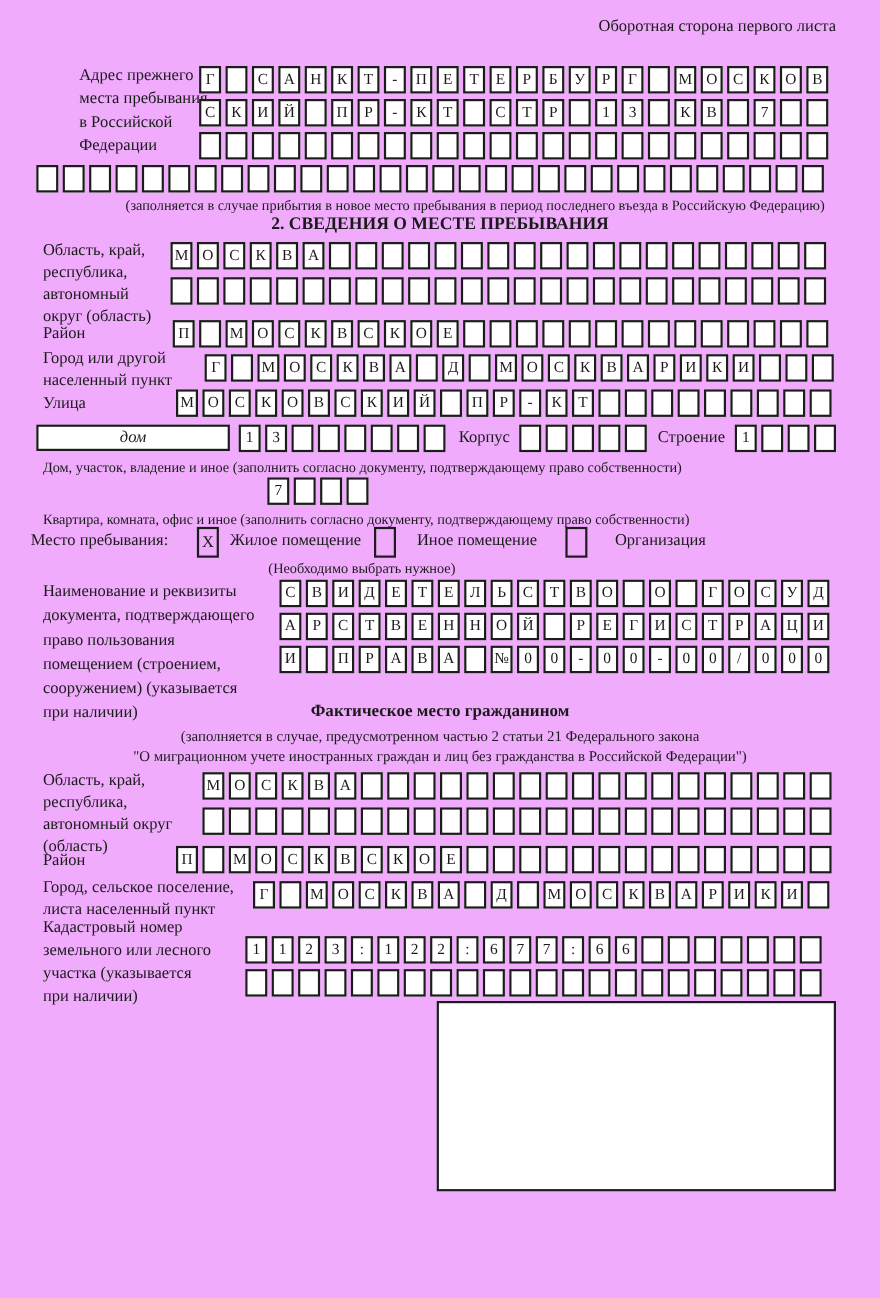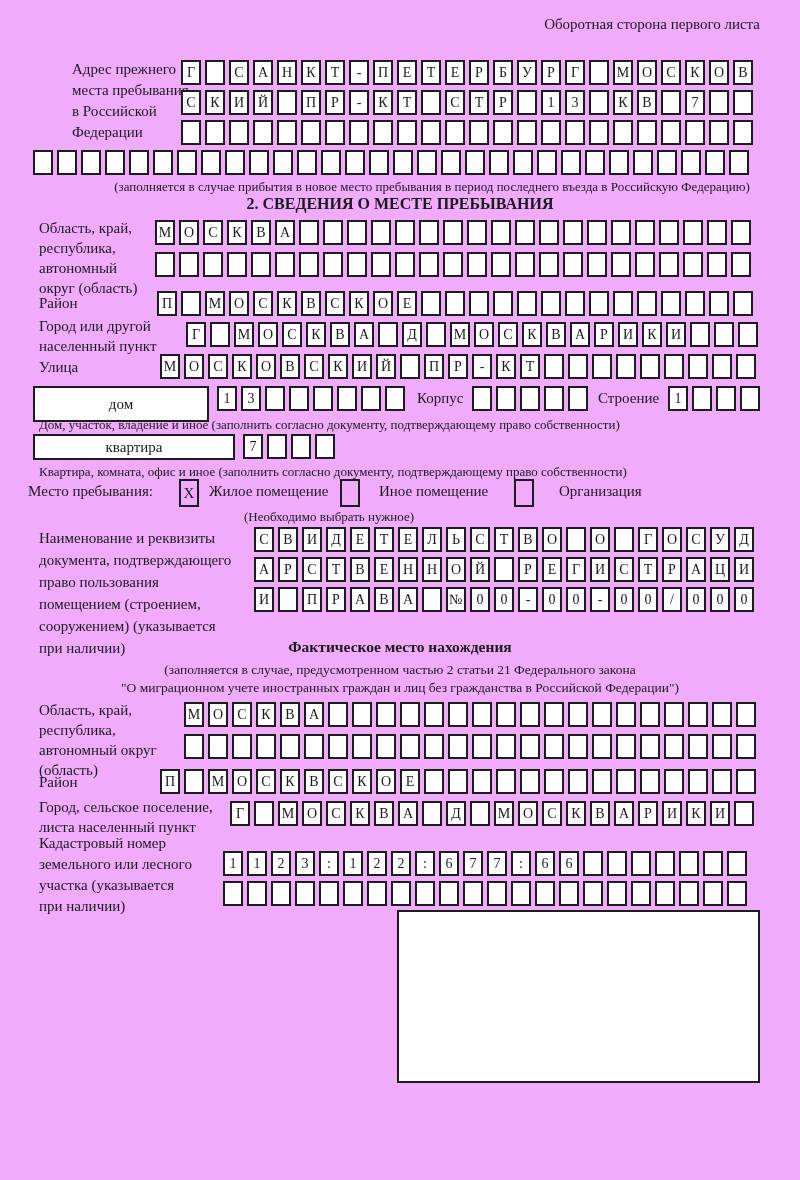--- a/index.html
+++ b/index.html
@@ -285,21 +285,21 @@
       <span class="cell"></span>
       <span class="cell"></span>
       <span class="cell"></span>
       <span class="cell"></span>
       <span class="cell"></span>
       <span class="cell"></span>
       <span class="cell"></span>
       <span class="cell"></span>
     </div>
 
-  <div class="wbox" style="left:33px;top:386px;width:176px;height:36px;">дом</div>
+  <div class="wbox" style="left:33px;top:386px;width:176px;height:24px;font-style:italic;">дом</div>
   <div class="cellrow" style="left:217px;top:386px;">
       <span class="cell">1</span>
       <span class="cell">3</span>
       <span class="cell"></span>
       <span class="cell"></span>
       <span class="cell"></span>
       <span class="cell"></span>
       <span class="cell"></span>
       <span class="cell"></span>
     </div>
@@ -313,21 +313,20 @@
     </div>
   <div class="inl" style="left:598px;top:390px;">Строение</div>
   <div class="cellrow" style="left:668px;top:386px;">
       <span class="cell">1</span>
       <span class="cell"></span>
       <span class="cell"></span>
       <span class="cell"></span>
     </div>
   <div class="note" style="left:39px;top:416px;width:740px;">Дом, участок, владение и иное (заполнить согласно документу, подтверждающему право собственности)</div>
 
-  <div class="wbox" style="left:33px;top:434px;width:202px;height:26px;">квартира</div>
   <div class="cellrow" style="left:243px;top:434px;">
       <span class="cell">7</span>
       <span class="cell"></span>
       <span class="cell"></span>
       <span class="cell"></span>
     </div>
   <div class="note" style="left:39px;top:463px;width:740px;">Квартира, комната, офис и иное (заполнить согласно документу, подтверждающему право собственности)</div>
 
   <div class="inl" style="left:28px;top:483px;text-align:right;">Место пребывания:</div>
   <div class="chk" style="left:179px;top:479px;">X</div>
@@ -407,21 +406,21 @@
       <span class="cell">0</span>
       <span class="cell">-</span>
       <span class="cell">0</span>
       <span class="cell">0</span>
       <span class="cell">/</span>
       <span class="cell">0</span>
       <span class="cell">0</span>
       <span class="cell">0</span>
     </div>
 
-  <div class="h center" style="left:0;top:638px;width:800px;font-size:15.5px;">Фактическое место нахождения</div>
+  <div class="h center" style="left:0;top:638px;width:800px;font-size:15.5px;">Фактическое место гражданином</div>
   <div class="note center" style="left:0;top:661px;width:800px;font-size:13.5px;line-height:18px;white-space:pre-line;">(заполняется в случае, предусмотренном частью 2 статьи 21 Федерального закона
 "О миграционном учете иностранных граждан и лиц без гражданства в Российской Федерации")</div>
 
   <div class="lbl" style="left:39px;top:700px;width:170px;line-height:20px;">Область, край,
 республика,
 автономный округ
 (область)</div>
   <div class="cellrow" style="left:184px;top:702px;">
       <span class="cell">М</span>
       <span class="cell">О</span>

